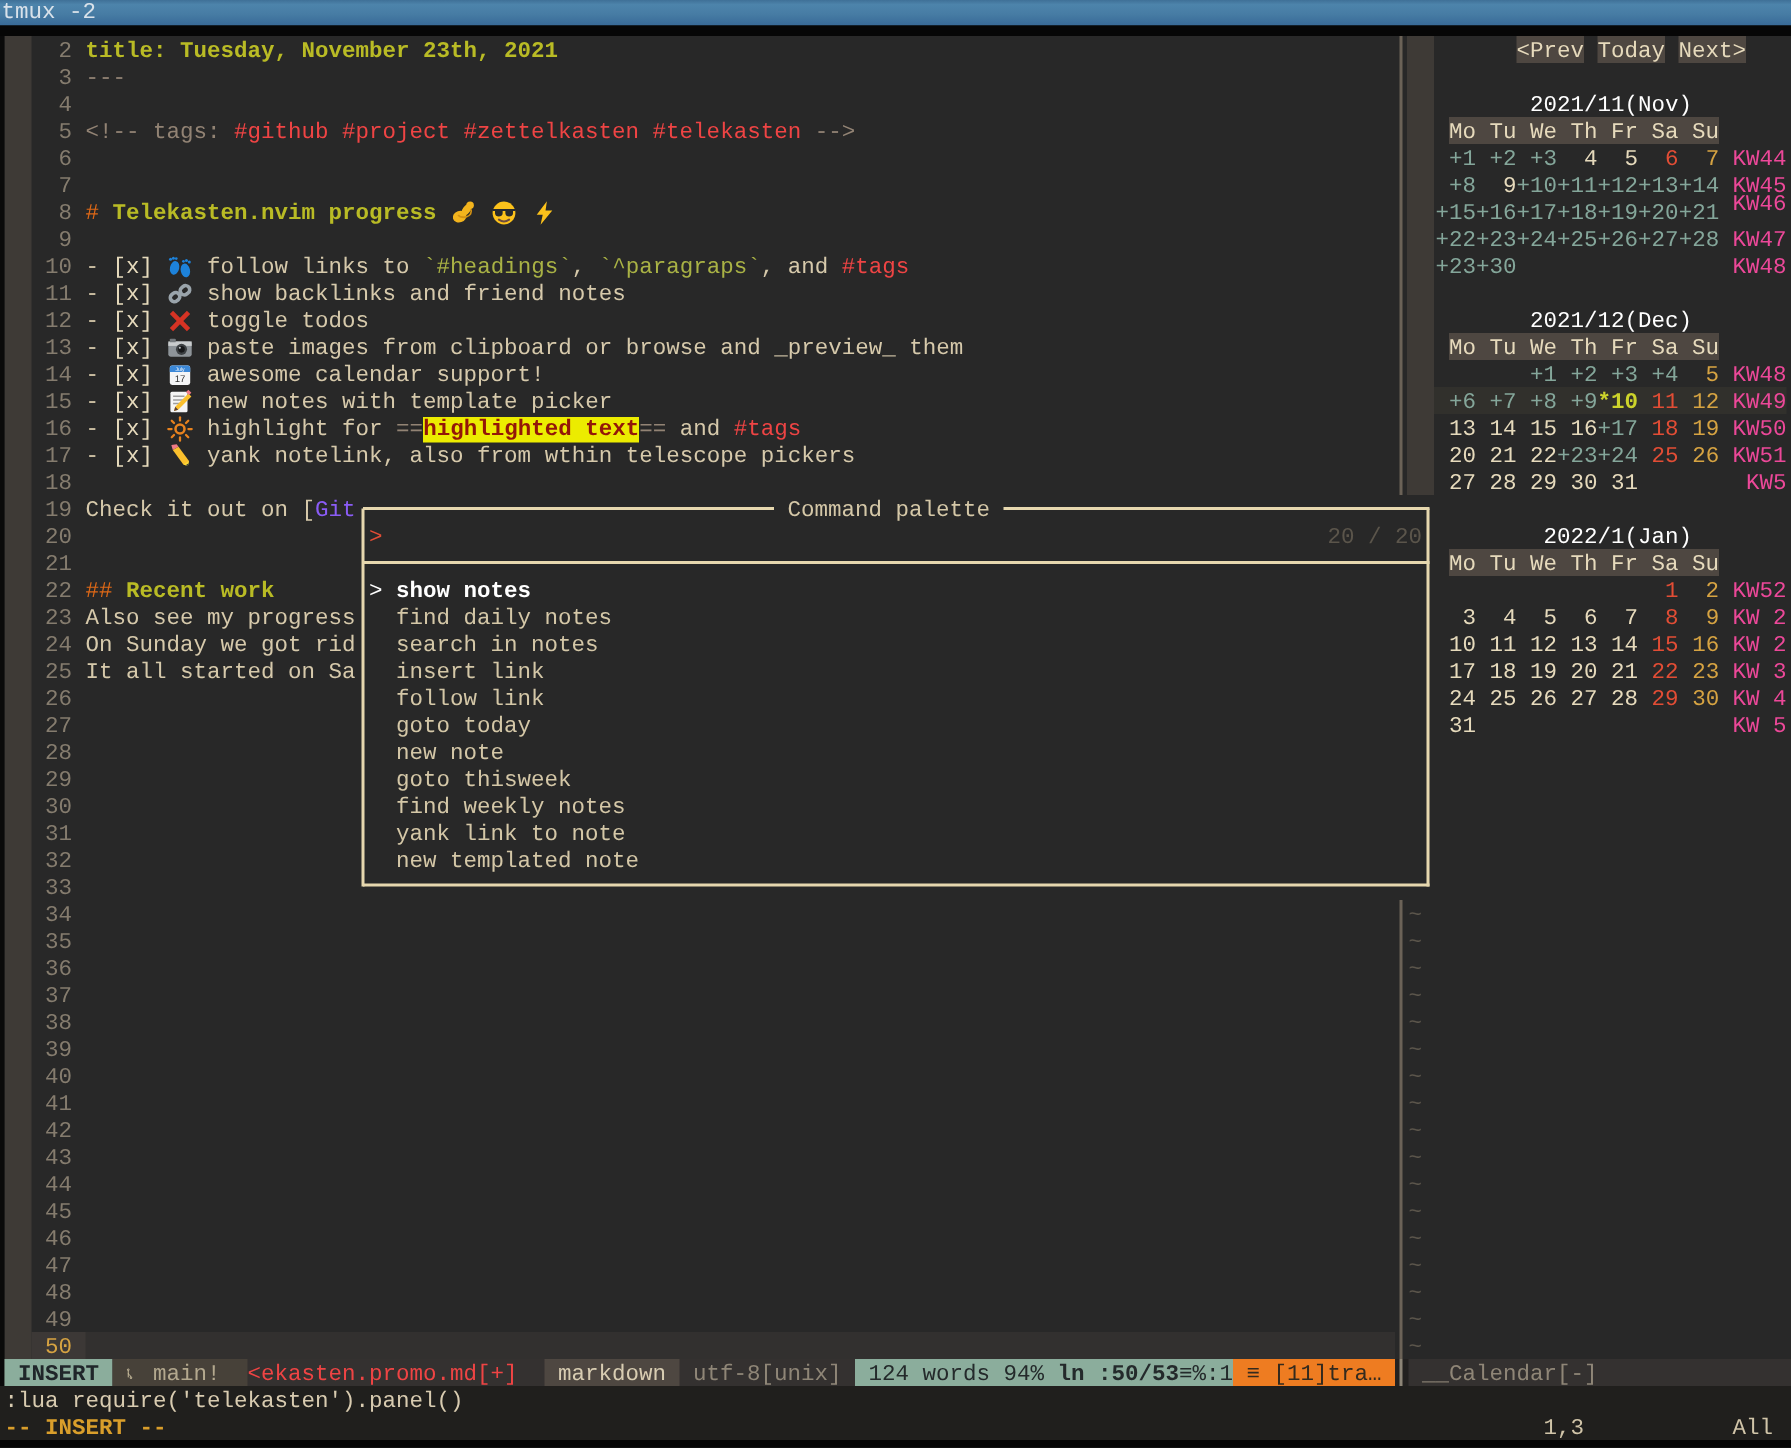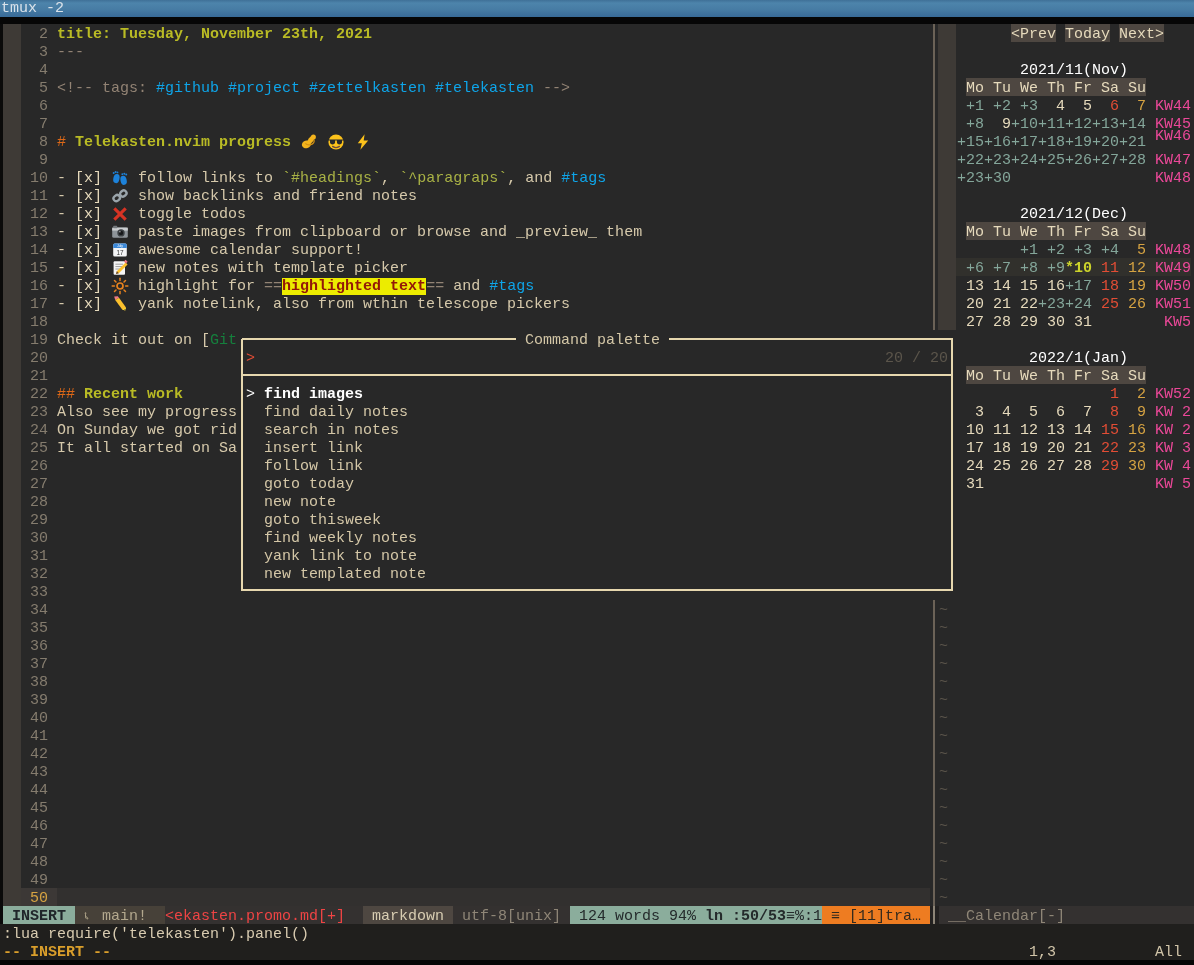--- a/index.html
+++ b/index.html
@@ -1,35 +1,35 @@
 <!DOCTYPE html>
 <html><head><meta charset="utf-8"><style>
 html,body{margin:0;padding:0}
 body{width:1194px;height:965px;background:#050505;position:relative;overflow:hidden;
  font-family:"Liberation Mono",monospace;font-size:15px}
 .abs{position:absolute}
 .r{position:absolute;height:18px;line-height:18px;white-space:pre;letter-spacing:0;color:#d6c9ab}
 .b{font-weight:bold}
 .fg{color:#d6c9ab}
 .gry{color:#928374}
-.pnk{color:#0ea5e9}
+.pnk{color:#ef4444}
 .grn{color:#b9bb25}
 .org{color:#dd6817}
 .cod{color:#a9b245}
 .lnr{color:#857c6e}
 .tea{color:#84a69a}
 .wht{color:#e6dabc}
 .red{color:#e24d35}
 .yel{color:#d6a342}
 .lim{color:#ccd32b}
 .kw{color:#ec4899}
 .mor{color:#ffffff}
 .dim{color:#5b554b}
 .itm{color:#d4c7a7}
-.lnk{color:#15803d;}
+.lnk{color:#8b5cf6;}
 .hl{color:#931708;font-weight:bold}
 svg{position:absolute}
 </style></head><body>
 <div class="abs" style="left:0;top:0;width:1194px;height:17px;background:linear-gradient(#3f7097 0%,#4d84ab 18%,#477ca4 55%,#386a97 100%)"></div>
 <div class="abs" style="left:1px;top:0px;width:400px;height:17px;line-height:17px;font-family:'Liberation Mono',monospace;font-size:15px;color:#d9e2ea">tmux  -2</div>
 <div class="abs" style="left:0px;top:17px;width:1194px;height:7px;background:#060606;"></div>
 <div class="abs" style="left:0px;top:24px;width:1194px;height:882px;background:#282828;"></div>
 <div class="abs" style="left:3px;top:24px;width:18px;height:882px;background:#3e3a36;"></div>
 <div class="abs" style="left:937.5px;top:24px;width:18px;height:306px;background:#3e3a36;"></div>
 <div class="abs" style="left:932.5px;top:24px;width:2px;height:306px;background:#6b6257;"></div>
@@ -172,21 +172,21 @@
 <div class="abs" style="left:237px;top:330px;width:720px;height:270px;background:#282828;"></div>
 <div class="abs" style="left:241.5px;top:338px;width:274.5px;height:2px;background:#e6d7ae;"></div>
 <div class="abs" style="left:669px;top:338px;width:283.5px;height:2px;background:#e6d7ae;"></div>
 <div class="abs" style="left:241px;top:339px;width:2px;height:252px;background:#e6d7ae;"></div>
 <div class="abs" style="left:951px;top:339px;width:2px;height:252px;background:#e6d7ae;"></div>
 <div class="abs" style="left:241.5px;top:374px;width:711px;height:2px;background:#e6d7ae;"></div>
 <div class="abs" style="left:241.5px;top:589px;width:711px;height:2px;background:#e6d7ae;"></div>
 <div class="r" style="left:525px;top:332px"><span class="itm">Command palette</span></div>
 <div class="r" style="left:246px;top:350px"><span class="red">&gt;</span></div>
 <div class="r" style="left:885px;top:350px"><span class="dim">20 / 20</span></div>
-<div class="r" style="left:246px;top:386px"><span class="mor">&gt; </span><span class="mor b">find images</span></div>
+<div class="r" style="left:246px;top:386px"><span class="mor">&gt; </span><span class="mor b">show notes</span></div>
 <div class="r" style="left:264px;top:404px"><span class="itm">find daily notes</span></div>
 <div class="r" style="left:264px;top:422px"><span class="itm">search in notes</span></div>
 <div class="r" style="left:264px;top:440px"><span class="itm">insert link</span></div>
 <div class="r" style="left:264px;top:458px"><span class="itm">follow link</span></div>
 <div class="r" style="left:264px;top:476px"><span class="itm">goto today</span></div>
 <div class="r" style="left:264px;top:494px"><span class="itm">new note</span></div>
 <div class="r" style="left:264px;top:512px"><span class="itm">goto thisweek</span></div>
 <div class="r" style="left:264px;top:530px"><span class="itm">find weekly notes</span></div>
 <div class="r" style="left:264px;top:548px"><span class="itm">yank link to note</span></div>
 <div class="r" style="left:264px;top:566px"><span class="itm">new templated note</span></div>

